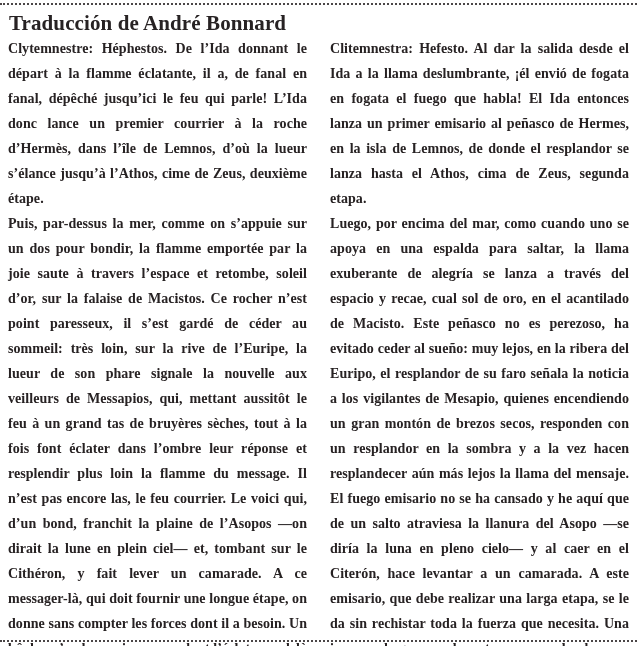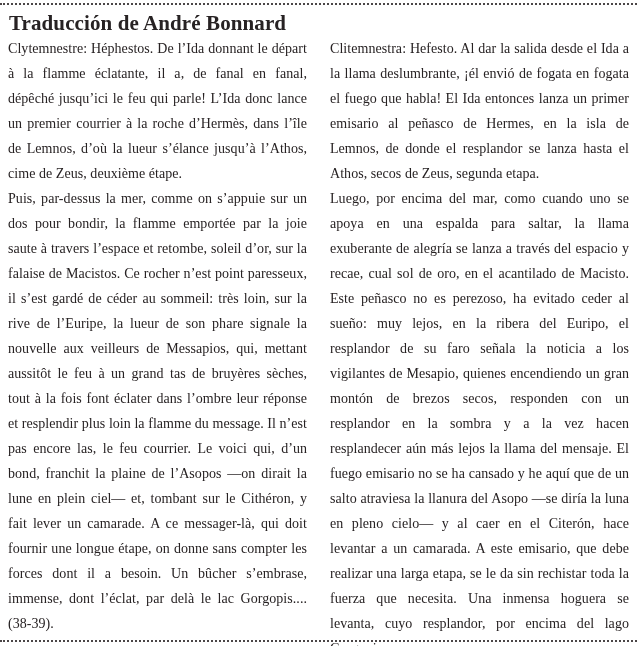--- a/index.html
+++ b/index.html
@@ -48,40 +48,41 @@
     min-width: 0;
     font-size: 14px;
     line-height: 25px;
     text-align: justify;
     letter-spacing: 0.05px;
   }
   .col p {
     margin: 0;
     padding: 0;
     text-indent: 0;
+    font-weight: bold;
   }
 </style>
 </head>
 <body>
 
 <div class="page">
 
   <div class="rule rule-top"></div>
 
   <div class="page-title">Traducción de André Bonnard</div>
 
   <div class="columns">
 
     <div class="col">
       <p>Clytemnestre: Héphestos. De l’Ida donnant le départ à la flamme éclatante, il a, de fanal en fanal, dépêché jusqu’ici le feu qui parle! L’Ida donc lance un premier courrier à la roche d’Hermès, dans l’île de Lemnos, d’où la lueur s’élance jusqu’à l’Athos, cime de Zeus, deuxième étape.</p>
       <p>Puis, par-dessus la mer, comme on s’appuie sur un dos pour bondir, la flamme emportée par la joie saute à travers l’espace et retombe, soleil d’or, sur la falaise de Macistos. Ce rocher n’est point paresseux, il s’est gardé de céder au sommeil: très loin, sur la rive de l’Euripe, la lueur de son phare signale la nouvelle aux veilleurs de Messapios, qui, mettant aussitôt le feu à un grand tas de bruyères sèches, tout à la fois font éclater dans l’ombre leur réponse et resplendir plus loin la flamme du message. Il n’est pas encore las, le feu courrier. Le voici qui, d’un bond, franchit la plaine de l’Asopos —on dirait la lune en plein ciel— et, tombant sur le Cithéron, y fait lever un camarade. A ce messager-là, qui doit fournir une longue étape, on donne sans compter les forces dont il a besoin. Un bûcher s’embrase, immense, dont l’éclat, par delà le lac Gorgopis.... (38-39).</p>
     </div>
 
     <div class="col">
-      <p>Clitemnestra: Hefesto. Al dar la salida desde el Ida a la llama deslumbrante, ¡él envió de fogata en fogata el fuego que habla! El Ida entonces lanza un primer emisario al peñasco de Hermes, en la isla de Lemnos, de donde el resplandor se lanza hasta el Athos, secos de Zeus, segunda etapa.</p>
+      <p>Clitemnestra: Hefesto. Al dar la salida desde el Ida a la llama deslumbrante, ¡él envió de fogata en fogata el fuego que habla! El Ida entonces lanza un primer emisario al peñasco de Hermes, en la isla de Lemnos, de donde el resplandor se lanza hasta el Athos, cima de Zeus, segunda etapa.</p>
       <p>Luego, por encima del mar, como cuando uno se apoya en una espalda para saltar, la llama exuberante de alegría se lanza a través del espacio y recae, cual sol de oro, en el acantilado de Macisto. Este peñasco no es perezoso, ha evitado ceder al sueño: muy lejos, en la ribera del Euripo, el resplandor de su faro señala la noticia a los vigilantes de Mesapio, quienes encendiendo un gran montón de brezos secos, responden con un resplandor en la sombra y a la vez hacen resplandecer aún más lejos la llama del mensaje. El fuego emisario no se ha cansado y he aquí que de un salto atraviesa la llanura del Asopo —se diría la luna en pleno cielo— y al caer en el Citerón, hace levantar a un camarada. A este emisario, que debe realizar una larga etapa, se le da sin rechistar toda la fuerza que necesita. Una inmensa hoguera se levanta, cuyo resplandor, por encima del lago Gorgopis....</p>
     </div>
 
   </div>
 
   <div class="rule rule-bottom"></div>
 
 </div>
 
 </body></html>

